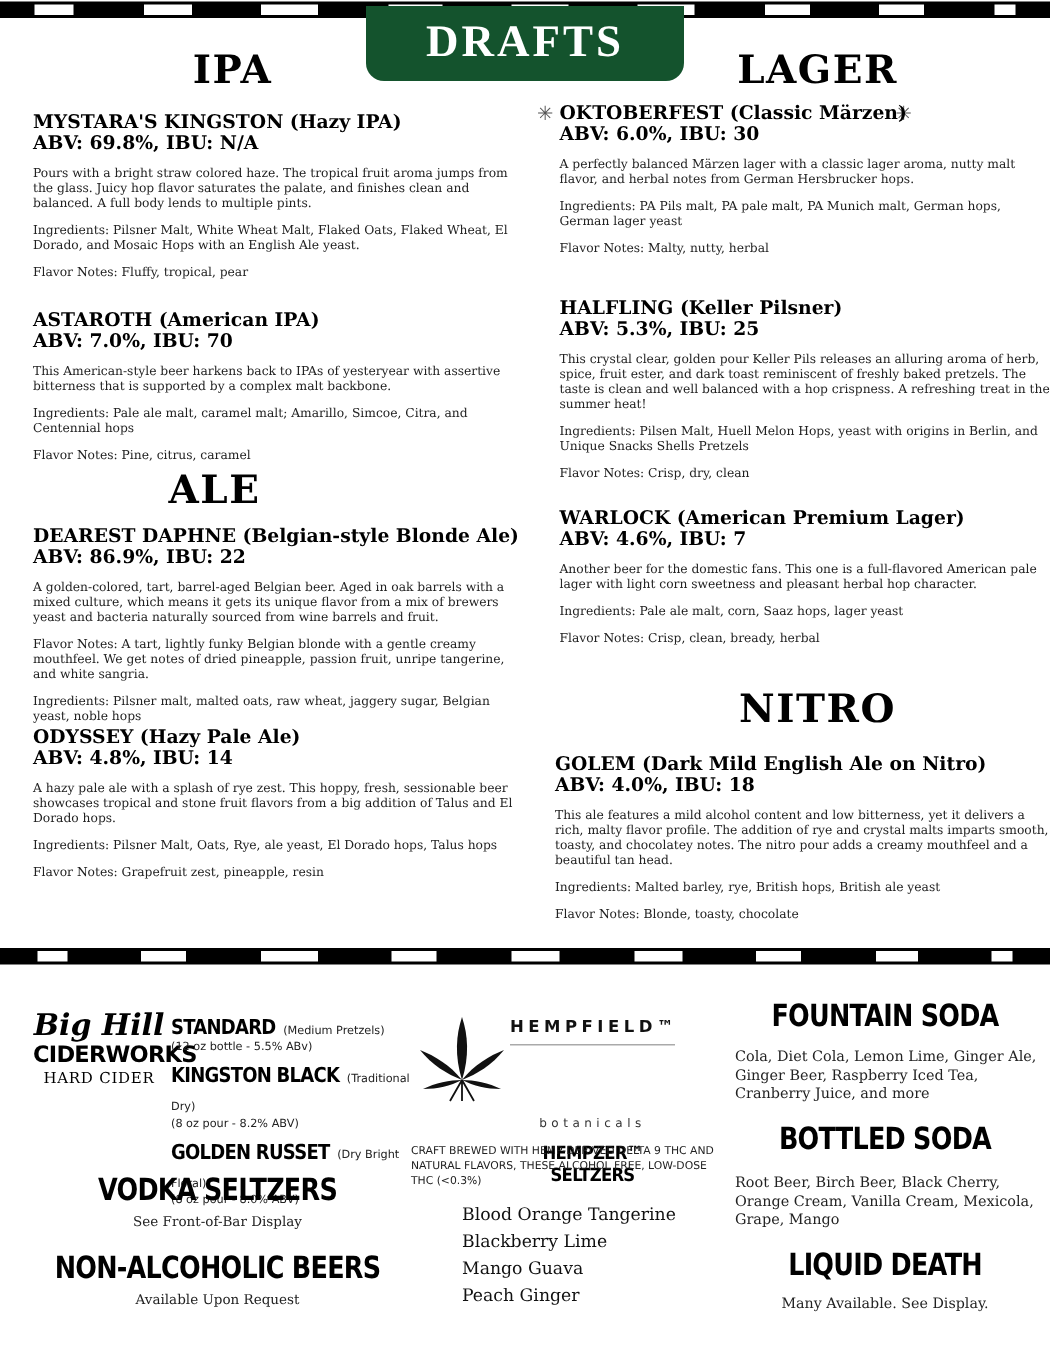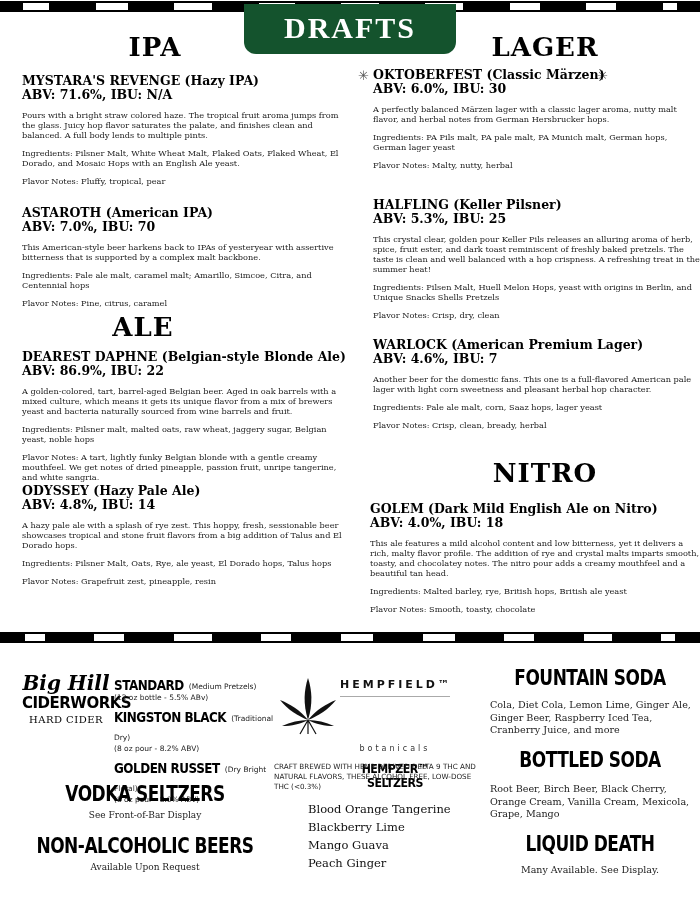--- a/index.html
+++ b/index.html
@@ -59,43 +59,43 @@
     <span style="width:30px"></span>
     <span style="width:30px"></span>
     <span style="width:14px"></span>
 </div>
 
 <div class="drafts-tab">DRAFTS</div>
 
 <div class="section-title" style="left:100px; top:32px; width:110px;">IPA</div>
 
 <div class="beer" style="left:22px; top:74px;">
-  <div class="name">MYSTARA'S REVENGE (Hazy IPA)</div>
-  <div class="abv">ABV: 71.6%, IBU: N/A</div>
+  <div class="name">MYSTARA'S KINGSTON (Hazy IPA)</div>
+  <div class="abv">ABV: 69.8%, IBU: N/A</div>
   <p>Pours with a bright straw colored haze. The tropical fruit aroma jumps from the glass. Juicy hop flavor saturates the palate, and finishes clean and balanced. A full body lends to multiple pints.</p>
   <p>Ingredients: Pilsner Malt, White Wheat Malt, Flaked Oats, Flaked Wheat, El Dorado, and Mosaic Hops with an English Ale yeast.</p>
   <p>Flavor Notes: Fluffy, tropical, pear</p>
 </div>
 
 <div class="beer" style="left:22px; top:206px;">
   <div class="name">ASTAROTH (American IPA)</div>
   <div class="abv">ABV: 7.0%, IBU: 70</div>
   <p>This American-style beer harkens back to IPAs of yesteryear with assertive bitterness that is supported by a complex malt backbone.</p>
   <p>Ingredients: Pale ale malt, caramel malt; Amarillo, Simcoe, Citra, and Centennial hops</p>
   <p>Flavor Notes: Pine, citrus, caramel</p>
 </div>
 
 <div class="section-title" style="left:88px; top:312px; width:110px;">ALE</div>
 
 <div class="beer" style="left:22px; top:350px;">
   <div class="name">DEAREST DAPHNE (Belgian-style Blonde Ale)</div>
   <div class="abv">ABV: 86.9%, IBU: 22</div>
   <p>A golden-colored, tart, barrel-aged Belgian beer. Aged in oak barrels with a mixed culture, which means it gets its unique flavor from a mix of brewers yeast and bacteria naturally sourced from wine barrels and fruit.</p>
+  <p>Flavor Notes: A tart, lightly funky Belgian blonde with a gentle creamy mouthfeel. We get notes of dried pineapple, passion fruit, unripe tangerine, and white sangria.</p>
   <p>Ingredients: Pilsner malt, malted oats, raw wheat, jaggery sugar, Belgian yeast, noble hops</p>
-  <p>Flavor Notes: A tart, lightly funky Belgian blonde with a gentle creamy mouthfeel. We get notes of dried pineapple, passion fruit, unripe tangerine, and white sangria.</p>
 </div>
 
 <div class="beer" style="left:22px; top:484px;">
   <div class="name">ODYSSEY (Hazy Pale Ale)</div>
   <div class="abv">ABV: 4.8%, IBU: 14</div>
   <p>A hazy pale ale with a splash of rye zest. This hoppy, fresh, sessionable beer showcases tropical and stone fruit flavors from a big addition of Talus and El Dorado hops.</p>
   <p>Ingredients: Pilsner Malt, Oats, Rye, ale yeast, El Dorado hops, Talus hops</p>
   <p>Flavor Notes: Grapefruit zest, pineapple, resin</p>
 </div>
 
@@ -127,21 +127,21 @@
   <p>Flavor Notes: Crisp, clean, bready, herbal</p>
 </div>
 
 <div class="section-title" style="left:470px; top:458px; width:150px;">NITRO</div>
 
 <div class="beer" style="left:370px; top:502px;">
   <div class="name">GOLEM (Dark Mild English Ale on Nitro)</div>
   <div class="abv">ABV: 4.0%, IBU: 18</div>
   <p>This ale features a mild alcohol content and low bitterness, yet it delivers a rich, malty flavor profile. The addition of rye and crystal malts imparts smooth, toasty, and chocolatey notes. The nitro pour adds a creamy mouthfeel and a beautiful tan head.</p>
   <p>Ingredients:  Malted barley, rye, British hops, British ale yeast</p>
-  <p>Flavor Notes: Smooth, toasty, chocolate</p>
+  <p>Flavor Notes: Blonde, toasty, chocolate</p>
 </div>
 
 <div class="stripe bottom">
   <span style="width:20px"></span>
     <span style="width:30px"></span>
     <span style="width:38px"></span>
     <span style="width:30px"></span>
     <span style="width:32px"></span>
     <span style="width:32px"></span>
     <span style="width:30px"></span>

